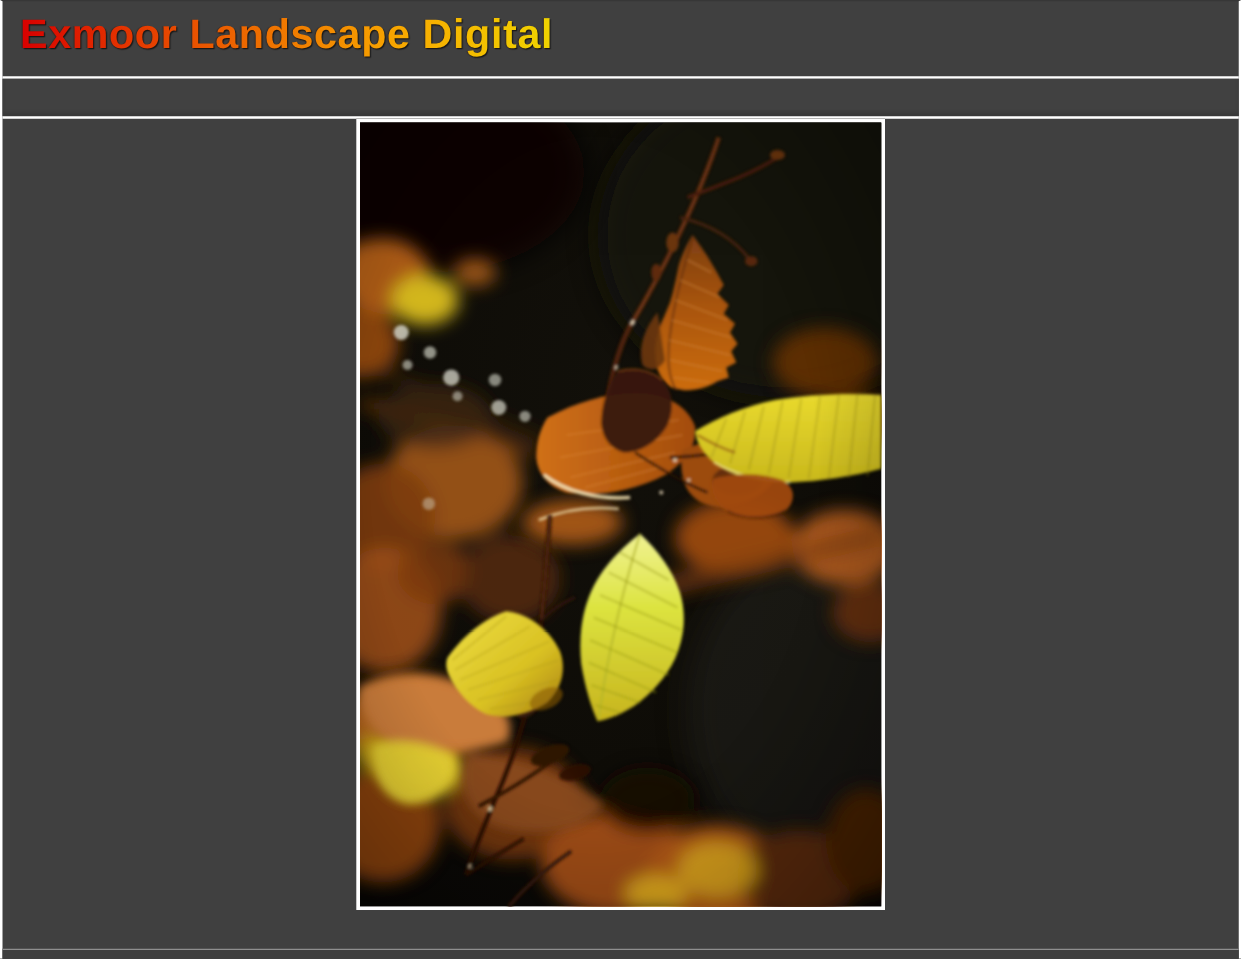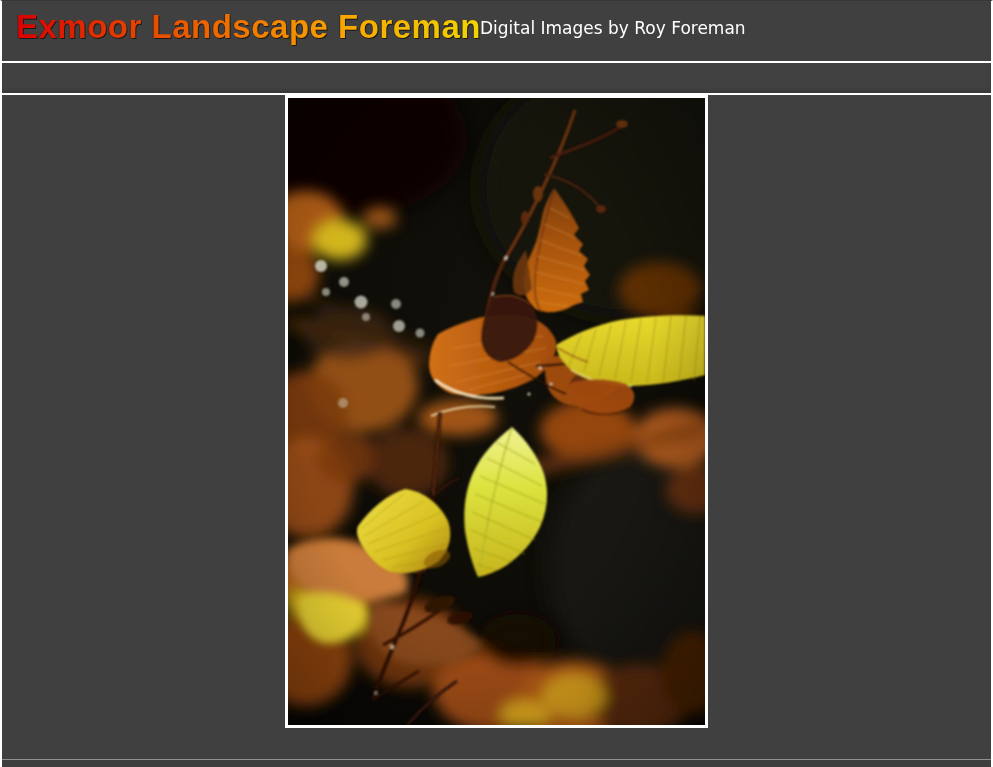--- a/index.html
+++ b/index.html
@@ -55,22 +55,21 @@
     height:7px; background:#3e3e3e;
     border-top:1px solid #8f8f8f;
   }
 </style>
 </head>
 <body>
 
 <div class="page">
 
   <header class="site-header">
-    <h1 class="site-title">Exmoor Landscape Foreman</h1>
-    <div class="site-subtitle">Digital Images by Roy Foreman</div>
+    <h1 class="site-title">Exmoor Landscape Digital</h1>
   </header>
 
   <div class="divider"></div>
   <nav class="nav-bar"></nav>
   <div class="divider"></div>
 
   <main class="main-content">
     <figure class="photo-frame" style="margin-block:0;">
       <svg viewBox="0 0 417 627" width="417" height="627" preserveAspectRatio="none" role="img">
         <title>Backlit autumn beech leaves — glowing orange and lime-yellow leaves on dark twigs against a dark background</title>

